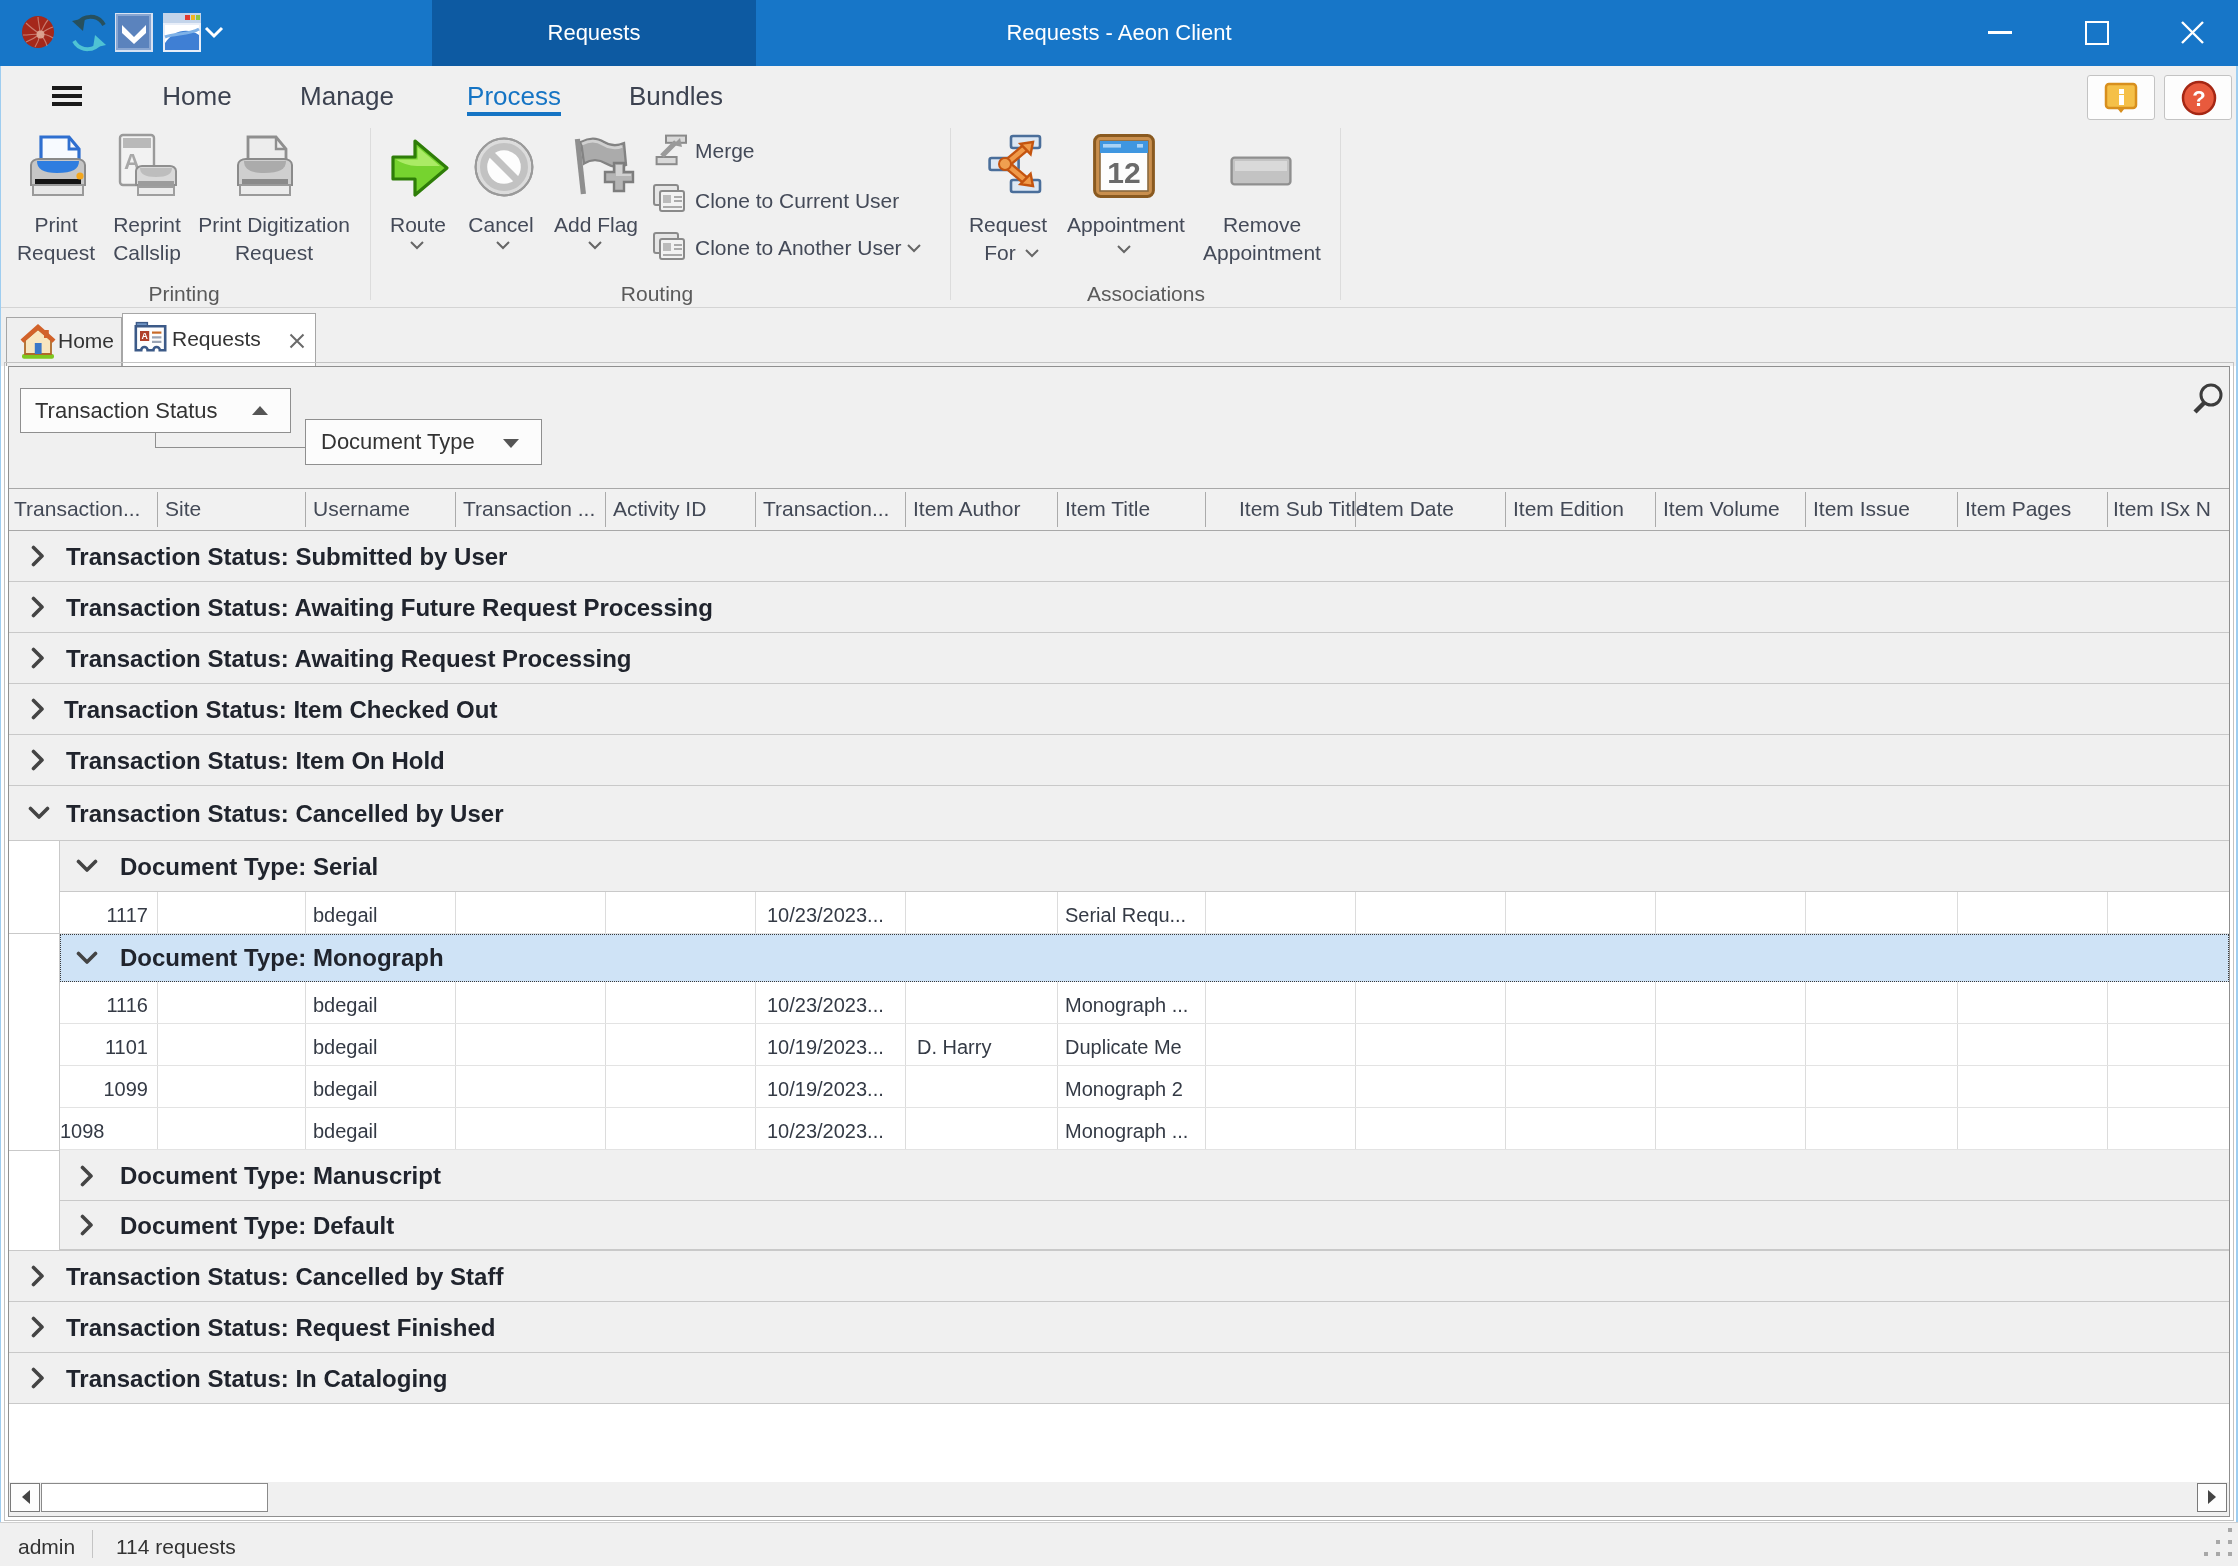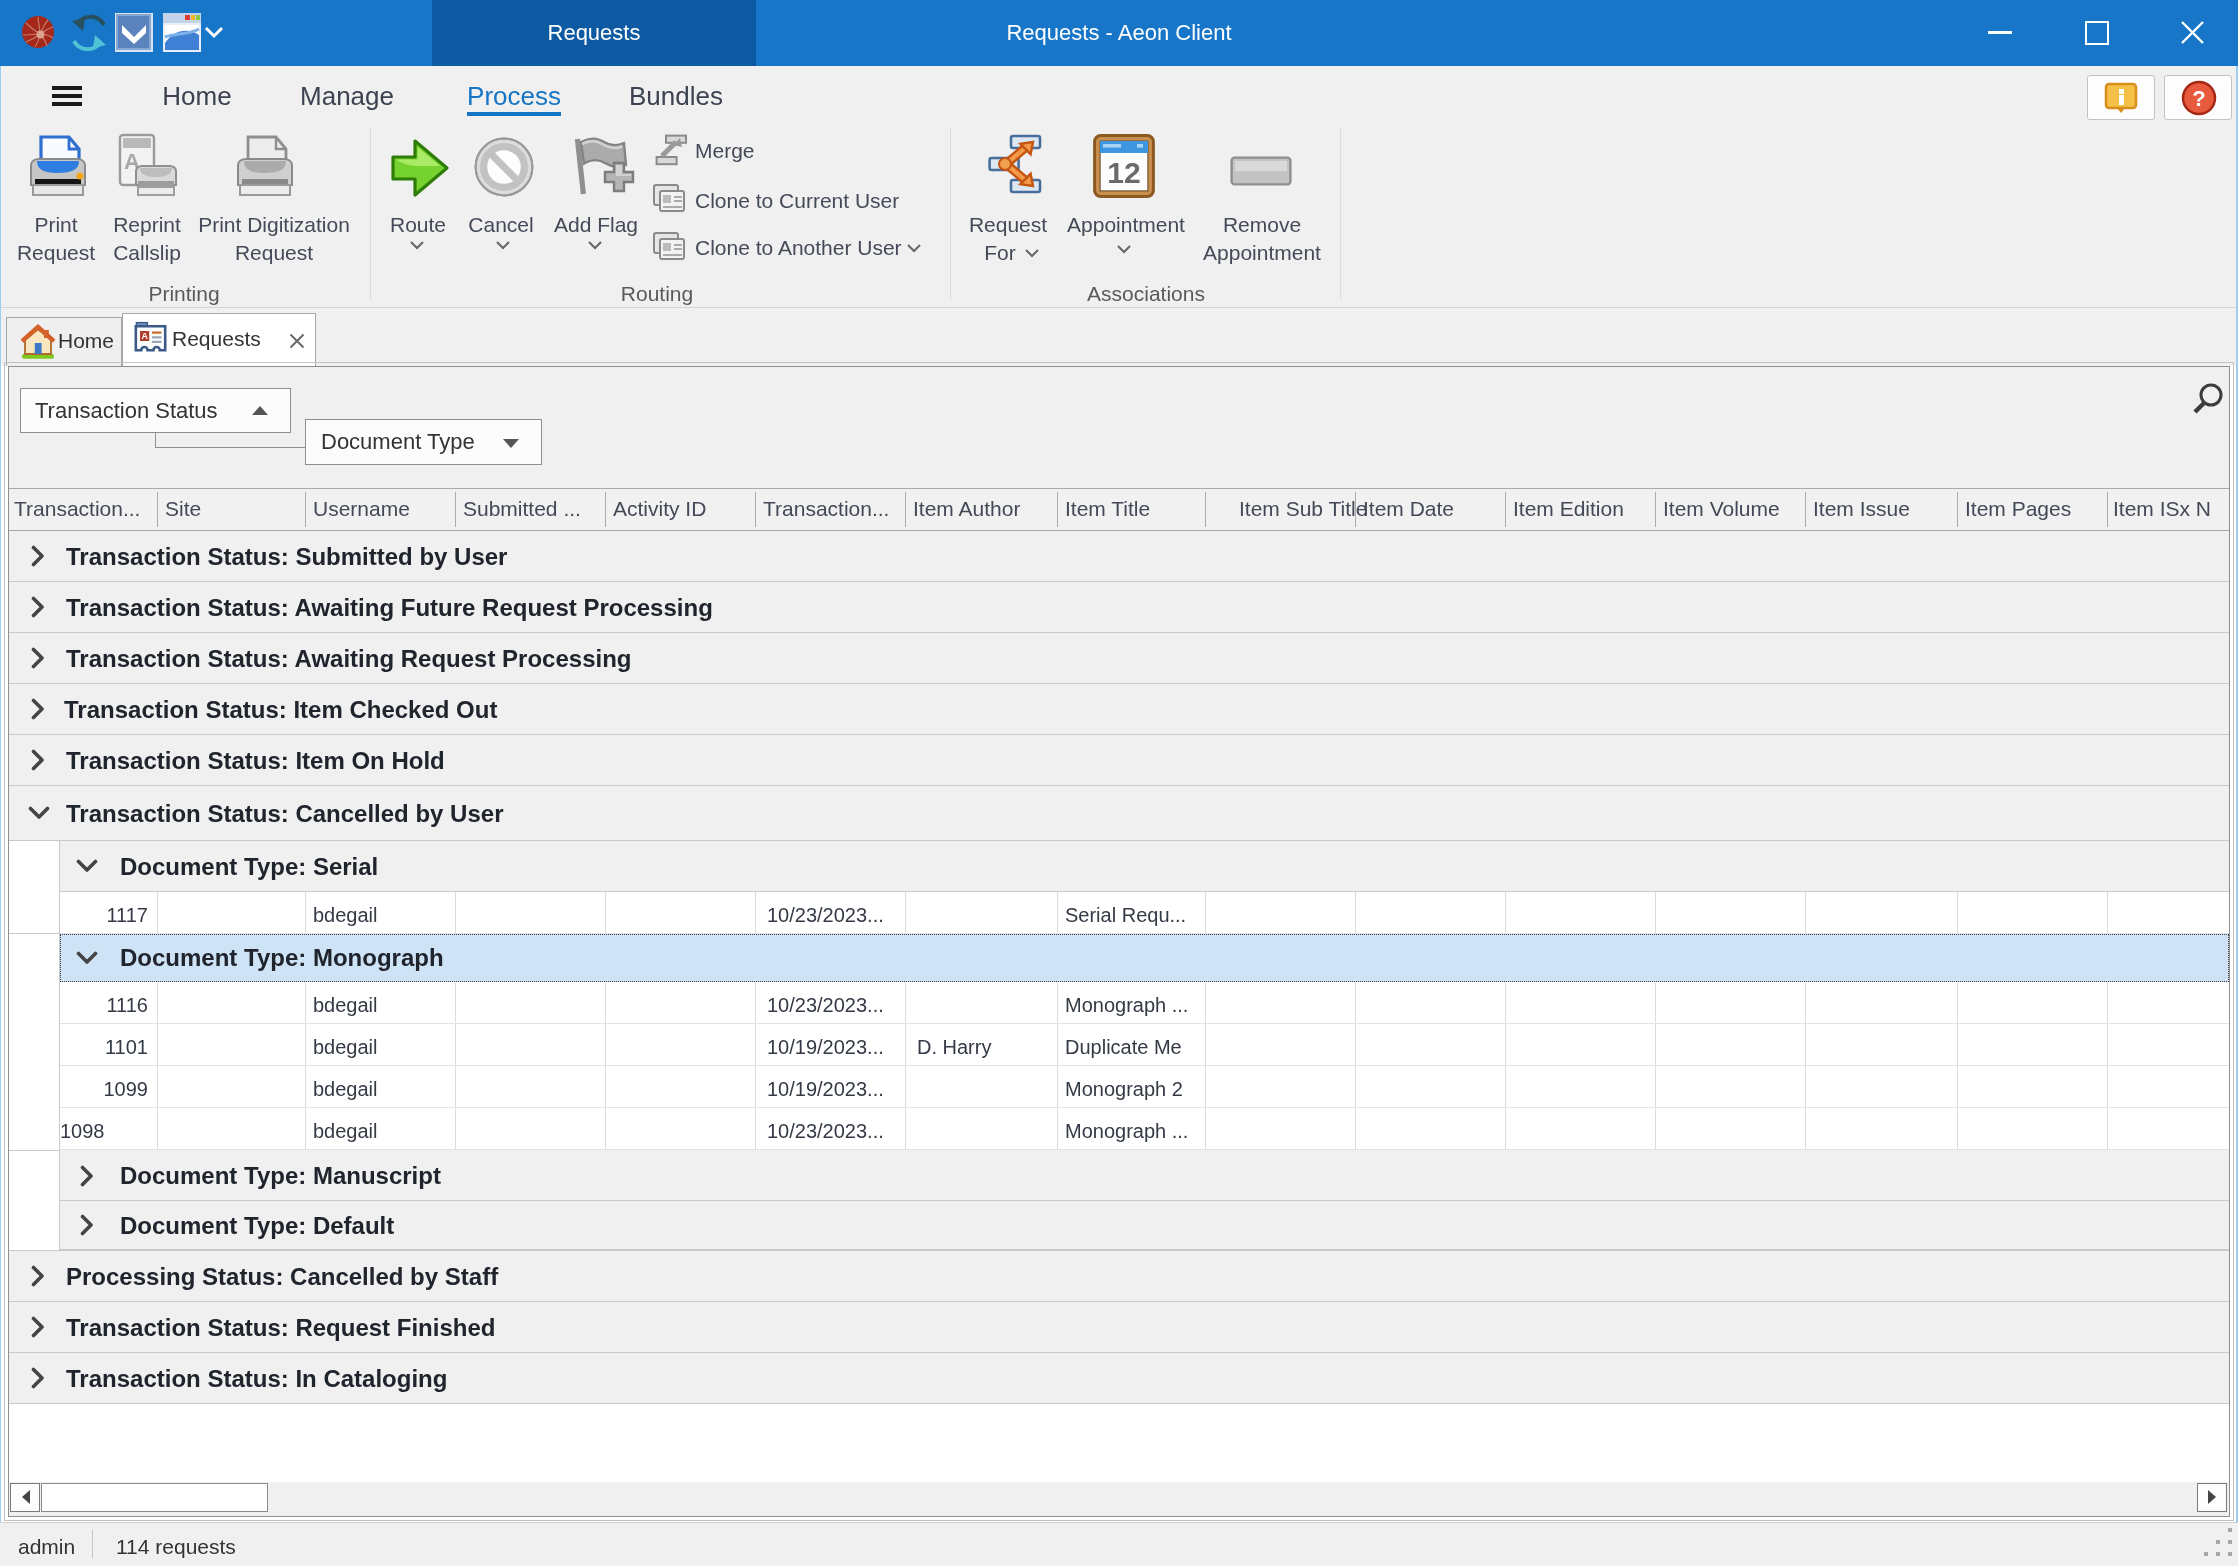--- a/index.html
+++ b/index.html
@@ -278,21 +278,21 @@
 </div>
 <svg class="abs" style="left:2188px;top:378px" width="40" height="40" viewBox="0 0 40 40">
   <circle cx="23" cy="17" r="10" fill="none" stroke="#3c3c3c" stroke-width="3"></circle>
   <path d="M16 25 L7 34" stroke="#3c3c3c" stroke-width="4.5"></path>
 </svg>
 
 <div class="abs" style="left:9px;top:488px;width:2220px;height:43px;background:#f1f1f1;border-top:1px solid #a8a8a8;border-bottom:1px solid #a8a8a8;box-sizing:border-box;"></div>
 <div class="abs htxt" style="left:14px;top:488px;height:42px;line-height:42px;">Transaction...</div>
 <div class="abs htxt" style="left:165px;top:488px;height:42px;line-height:42px;">Site</div>
 <div class="abs htxt" style="left:313px;top:488px;height:42px;line-height:42px;">Username</div>
-<div class="abs htxt" style="left:463px;top:488px;height:42px;line-height:42px;">Submitted ...</div>
+<div class="abs htxt" style="left:463px;top:488px;height:42px;line-height:42px;">Transaction ...</div>
 <div class="abs htxt" style="left:613px;top:488px;height:42px;line-height:42px;">Activity ID</div>
 <div class="abs htxt" style="left:763px;top:488px;height:42px;line-height:42px;">Transaction...</div>
 <div class="abs htxt" style="left:913px;top:488px;height:42px;line-height:42px;">Item Author</div>
 <div class="abs htxt" style="left:1065px;top:488px;height:42px;line-height:42px;">Item Title</div>
 <div class="abs htxt" style="left:1239px;top:488px;height:42px;line-height:42px;">Item Sub Title</div>
 <div class="abs htxt" style="left:1363px;top:488px;height:42px;line-height:42px;">Item Date</div>
 <div class="abs htxt" style="left:1513px;top:488px;height:42px;line-height:42px;">Item Edition</div>
 <div class="abs htxt" style="left:1663px;top:488px;height:42px;line-height:42px;">Item Volume</div>
 <div class="abs htxt" style="left:1813px;top:488px;height:42px;line-height:42px;">Item Issue</div>
 <div class="abs htxt" style="left:1965px;top:488px;height:42px;line-height:42px;">Item Pages</div>
@@ -459,21 +459,21 @@
 <div class="abs grow" style="left:60px;top:1201px;width:2169px;height:49px;"></div>
 <svg class="abs" style="left:80px;top:1214px" width="14" height="22" viewBox="0 0 14 22">
       <path class="chev" d="M2.5 2.5 L11 11 L2.5 19.5"></path>
     </svg>
 <div class="abs gtxt" style="left:120px;top:1201px;height:49px;line-height:49px;">Document Type: Default</div>
 <div class="abs" style="left:9px;top:1250px;width:2220px;height:1px;background:#c9c9c9;"></div>
 <div class="abs grow" style="left:9px;top:1251px;width:2220px;height:51px;"></div>
 <svg class="abs" style="left:31px;top:1265px" width="14" height="22" viewBox="0 0 14 22">
       <path class="chev" d="M2.5 2.5 L11 11 L2.5 19.5"></path>
     </svg>
-<div class="abs gtxt" style="left:66px;top:1251px;height:51px;line-height:51px;">Processing Status: Cancelled by Staff</div>
+<div class="abs gtxt" style="left:66px;top:1251px;height:51px;line-height:51px;">Transaction Status: Cancelled by Staff</div>
 <div class="abs grow" style="left:9px;top:1302px;width:2220px;height:51px;"></div>
 <svg class="abs" style="left:31px;top:1316px" width="14" height="22" viewBox="0 0 14 22">
       <path class="chev" d="M2.5 2.5 L11 11 L2.5 19.5"></path>
     </svg>
 <div class="abs gtxt" style="left:66px;top:1302px;height:51px;line-height:51px;">Transaction Status: Request Finished</div>
 <div class="abs grow" style="left:9px;top:1353px;width:2220px;height:51px;"></div>
 <svg class="abs" style="left:31px;top:1367px" width="14" height="22" viewBox="0 0 14 22">
       <path class="chev" d="M2.5 2.5 L11 11 L2.5 19.5"></path>
     </svg>
 <div class="abs gtxt" style="left:66px;top:1353px;height:51px;line-height:51px;">Transaction Status: In Cataloging</div>

